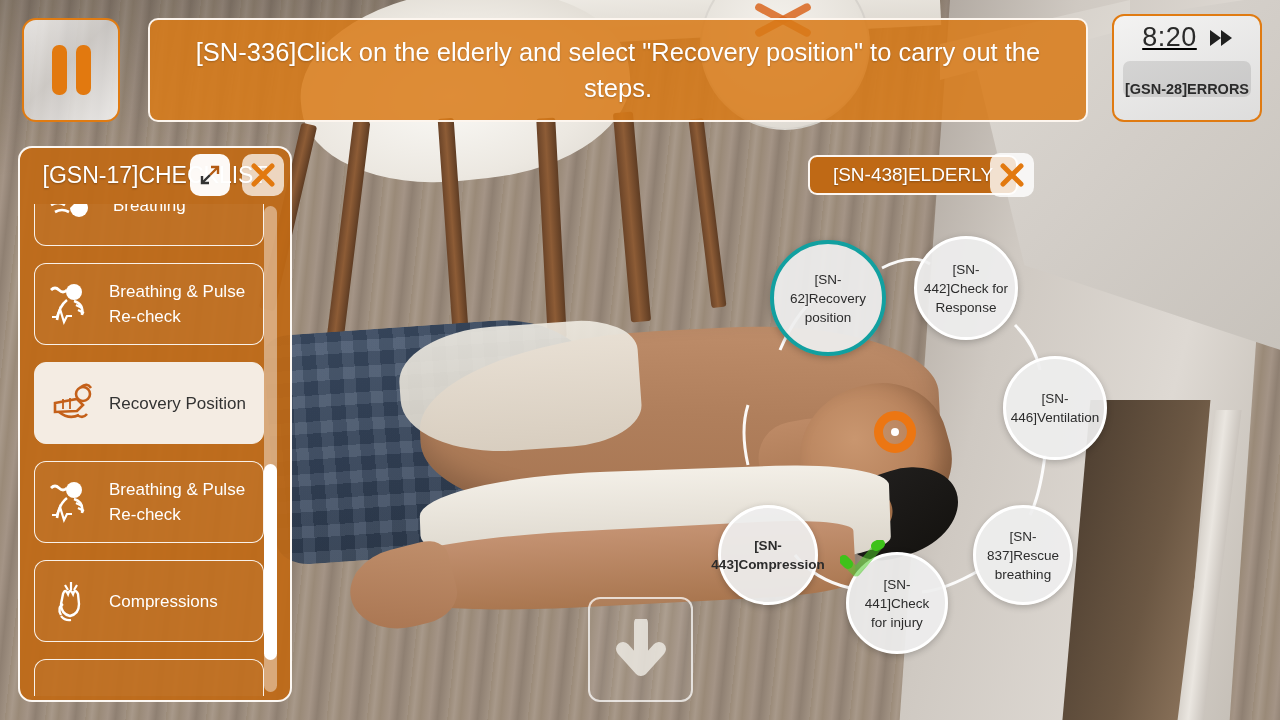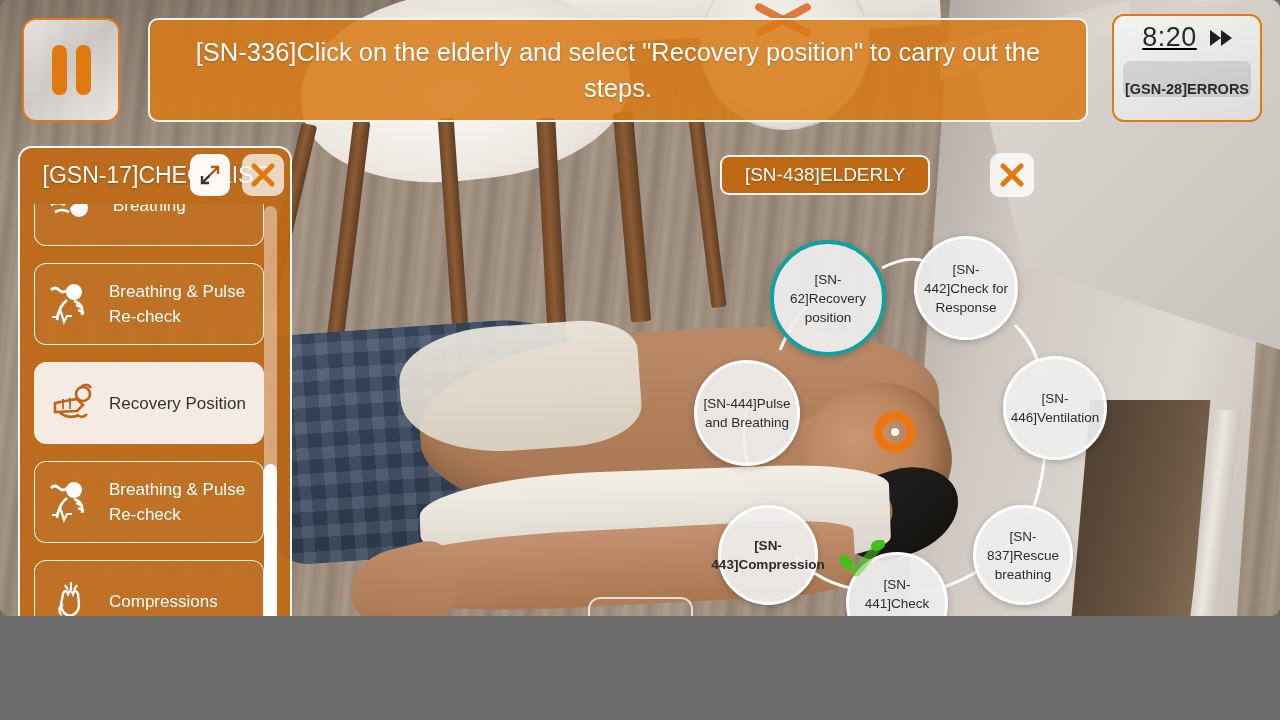--- a/index.html
+++ b/index.html
@@ -1,21 +1,21 @@
 <!DOCTYPE html>
 <html><head>
 <meta charset="utf-8">
 <style>
   * { box-sizing: border-box; margin: 0; padding: 0; }
   html, body {
     width: 1280px; height: 720px; overflow: hidden;
     font-family: "Liberation Sans", sans-serif;
     background: #6b6b6b;
   }
-  #app { position: relative; width: 1280px; height: 616px; overflow: hidden; border-radius: 9px; }
+  #app { position: relative; width: 1280px; height: 720px; overflow: hidden; }
 
   
   .scene { position: absolute; inset: 0; overflow: hidden; }
   .floor {
     position: absolute; left: 0; top: 0; width: 1280px; height: 720px;
     background:
       linear-gradient(176deg, rgba(0,0,0,0.18) 0%, rgba(0,0,0,0) 22%),
       repeating-linear-gradient(96deg,
          #9b8b79 0px, #a8998a 6px, #9a8a78 13px, #a49486 22px, #8f8072 30px, #a19283 40px),
       #9d8d7d;
@@ -220,21 +220,21 @@
     position: absolute; right: 13px; top: 58px; width: 13px; height: 486px;
     background: rgba(255,255,255,0.42); border-radius: 7px;
   }
   .scroll-thumb {
     position: absolute; left: 0; top: 258px; width: 13px; height: 196px;
     background: #ffffff; border-radius: 7px; cursor: pointer;
   }
 
   
   .obj-label {
-    position: absolute; left: 720px; top: 155px; width: 210px; height: 40px;
+    position: absolute; left: 808px; top: 155px; width: 210px; height: 40px;
     background: #bf6915; border: 2px solid rgba(255,255,255,0.95);
     border-radius: 9px; display: flex; align-items: center; justify-content: center;
     color: #ffffff; font-size: 19px; text-shadow: 0 1px 2px rgba(0,0,0,0.3);
   }
   .obj-close {
     position: absolute; left: 990px; top: 153px; width: 44px; height: 44px;
     border-radius: 10px; background: rgba(255,255,255,0.80);
     display: flex; align-items: center; justify-content: center;
     color: #e2790f; font-size: 31px; font-weight: bold; cursor: pointer;
   }
@@ -466,23 +466,20 @@
     </div>
 
     <div class="node" style="left:156px; top:332px; width:102px; height:102px;">
       <span>[SN-441]Check for injury</span>
     </div>
 
     <div class="node" style="left:28px; top:285px; width:100px; height:100px;font-weight:bold;">
       <span>[SN-443]Compression</span>
     </div>
 
-    <div class="node" style="left:4px; top:140px; width:106px; height:106px;">
-      <span>[SN-444]Pulse and Breathing</span>
-    </div>
   </div>
 
   <div class="green-check">
     <svg width="46" height="42" viewBox="0 0 46 42">
       <path d="M4 20 L16 32 L40 4" stroke="#4ecb2a" stroke-width="9" fill="none" stroke-linecap="round" stroke-linejoin="round" opacity="0.55"></path>
       <path d="M4 20 L8 24 M36 6 L40 4" stroke="#3ec21a" stroke-width="10" stroke-linecap="round"></path>
     </svg>
   </div>
 
   <div class="hub-ring"></div>

